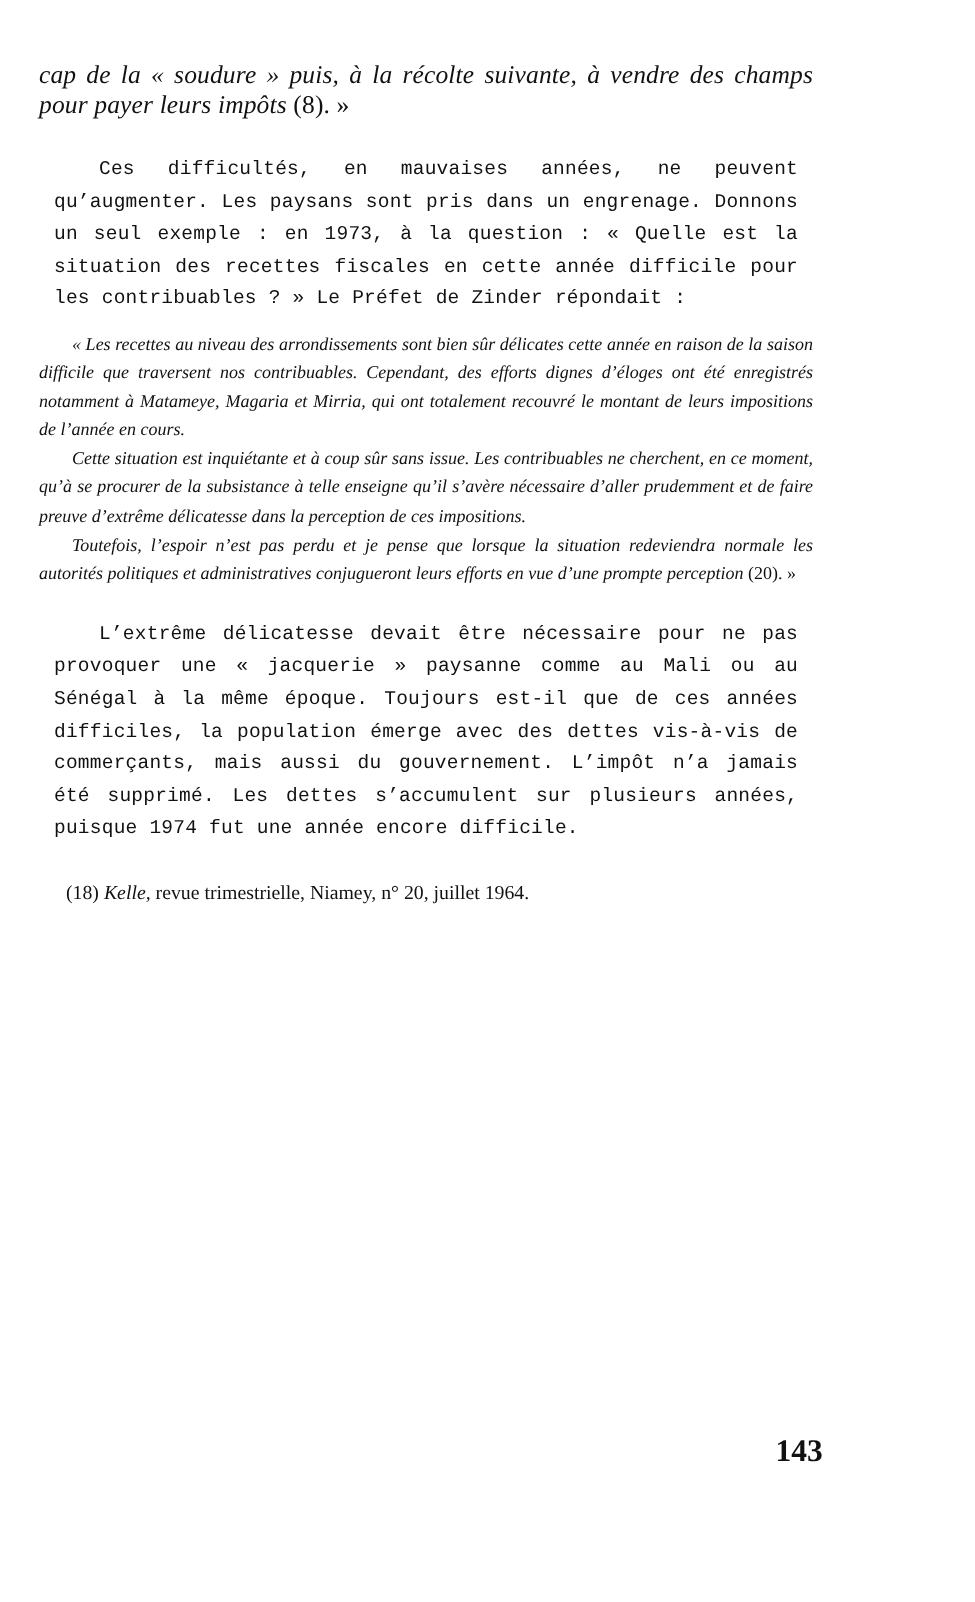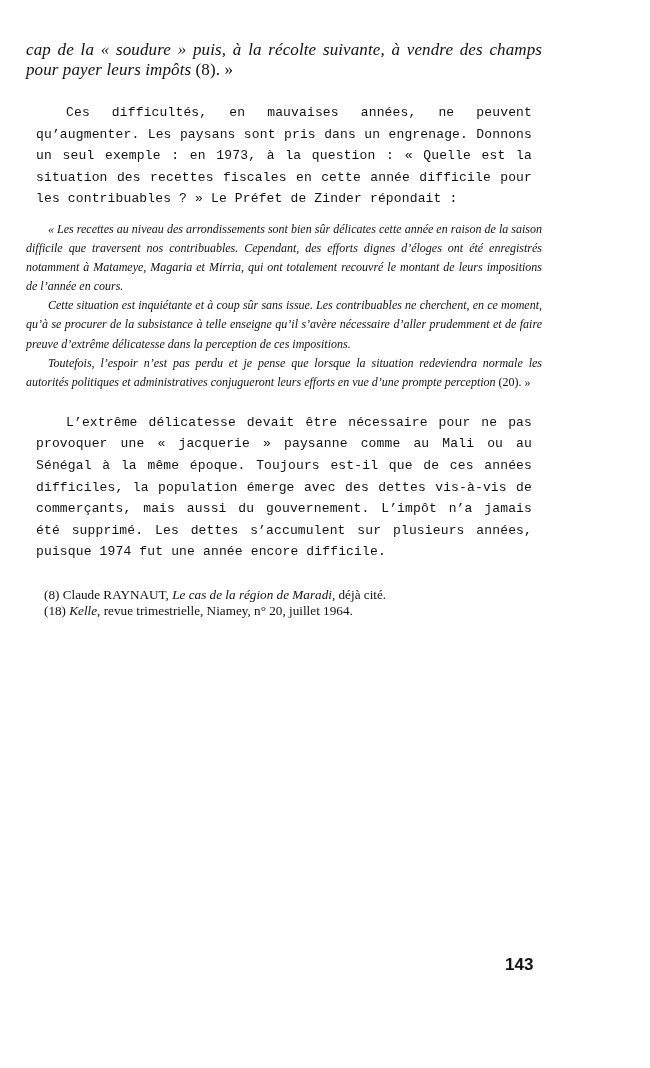--- a/index.html
+++ b/index.html
@@ -59,44 +59,43 @@
       font-size: 13.2px;
       line-height: 16.5px;
     }
     .footnotes p {
       margin: 0;
       text-indent: 18px;
     }
     .footnotes .it { font-style: italic; }
     .page-number {
       position: absolute;
-      left: 505px;
+      left: 517px;
       top: 955px;
-      font-size: 17px;
+      font-size: 21px;
       font-weight: bold;
-      font-family: Liberation Sans, sans-serif;
+      font-family: Liberation Serif, serif;
     }
   </style>
 </head>
 <body>
 
 <div class="page">
 
   <p class="quote-tail just"><span>cap de la « soudure » puis, à la récolte suivante, à vendre des champs pour payer leurs impôts</span> <span class="roman">(8). »</span></p>
 
   <p class="body-para just para-1">Ces difficultés, en mauvaises années, ne peuvent qu’augmenter. Les paysans sont pris dans un engrenage. Donnons un seul exemple : en 1973, à la question : « Quelle est la situation des recettes fiscales en cette année difficile pour les contribuables ? » Le Préfet de Zinder répondait :</p>
 
   <div class="quote-block just">
     <p>« Les recettes au niveau des arrondissements sont bien sûr délicates cette année en raison de la saison difficile que traversent nos contribuables. Cependant, des efforts dignes d’éloges ont été enregistrés notamment à Matameye, Magaria et Mirria, qui ont totalement recouvré le montant de leurs impositions de l’année en cours.</p>
     <p>Cette situation est inquiétante et à coup sûr sans issue. Les contribuables ne cherchent, en ce moment, qu’à se procurer de la subsistance à telle enseigne qu’il s’avère nécessaire d’aller prudemment et de faire preuve d’extrême délicatesse dans la perception de ces impositions.</p>
     <p><span>Toutefois, l’espoir n’est pas perdu et je pense que lorsque la situation redeviendra normale les autorités politiques et administratives conjugueront leurs efforts en vue d’une prompte perception</span> <span class="roman">(20). »</span></p>
   </div>
 
   <p class="body-para just para-2">L’extrême délicatesse devait être nécessaire pour ne pas provoquer une « jacquerie » paysanne comme au Mali ou au Sénégal à la même époque. Toujours est-il que de ces années difficiles, la population émerge avec des dettes vis-à-vis de commerçants, mais aussi du gouvernement. L’impôt n’a jamais été supprimé. Les dettes s’accumulent sur plusieurs années, puisque 1974 fut une année encore difficile.</p>
 
   <div class="footnotes just">
-    <p><span>(8)</span> <span>Claude RAYNAUT,</span> <span class="it">Le cas de la région de Maradi,</span> <span>déjà cité.</span></p>
     <p><span>(18)</span> <span class="it">Kelle,</span> <span>revue trimestrielle, Niamey, n° 20, juillet 1964.</span></p>
   </div>
 
 </div>
 
 <div class="page-number">143</div>
 
 </body></html>

